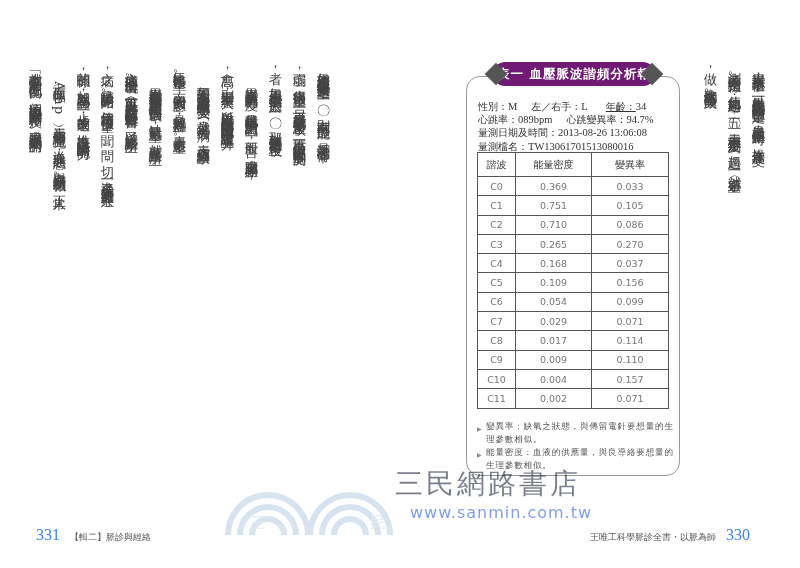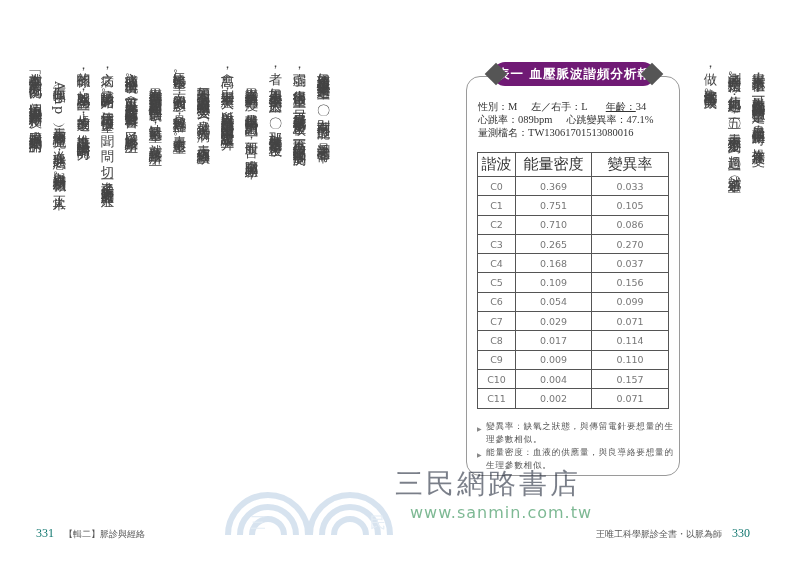--- a/index.html
+++ b/index.html
@@ -93,21 +93,21 @@
   table.spectrum th, table.spectrum td {
     border: 1px solid #555;
     text-align: center;
     height: 19.3px;
     color: #777;
     font-weight: normal;
   }
   table.spectrum th {
     height: 24px;
     color: #333;
-    font-size: 15px;
+    font-size: 10px;
     margin-top: 44px;
   }
   table.spectrum { border: 1.6px solid #333; }
   table.spectrum td:first-child, table.spectrum th:first-child { width: 38px; }
   table.spectrum td:nth-child(2), table.spectrum th:nth-child(2) { width: 76px; }
 
   .notes {
     position: absolute;
     left: 477px;
     top: 420px;
@@ -121,37 +121,37 @@
   .notes .txt { letter-spacing: 0.8px; }
 
   
   .footer {
     position: absolute;
     top: 526px;
     font-size: 9px;
     color: #555;
     white-space: nowrap;
   }
-  .footer .pnum { font-family: "Liberation Serif", serif; font-size: 12px; color: #0f766e; }
+  .footer .pnum { font-family: "Liberation Serif", serif; font-size: 16px; color: #3b82f6; }
   .footer-left { left: 36px; }
   .footer-right { right: 50px; }
   .footer .sp { display: inline-block; width: 10px; }
 
   
   .watermark { position: absolute; left: 220px; top: 465px; width: 400px; height: 70px; pointer-events: none; opacity: 0.55; z-index: 5; }
   .wm-arcs { position: absolute; left: 0; top: 0; }
   .wm-text {
     position: absolute; left: 175px; top: 0;
     font-family: "DejaVu Serif", "Liberation Serif", serif;
     font-size: 28px; color: #0f172a; letter-spacing: 3px; white-space: nowrap;
   }
   .wm-url {
     position: absolute; left: 190px; top: 38px;
     font-family: "DejaVu Sans", "Liberation Sans", sans-serif;
-    font-size: 16px; color: #15803d; letter-spacing: 1px; white-space: nowrap;
+    font-size: 16px; color: #1d4ed8; letter-spacing: 1px; white-space: nowrap;
   }
   .wm-c1, .wm-c2 { position: absolute; font-size: 16px; color: #d0dfee; }
   .wm-c1 { left: 30px; top: 48px; }
   .wm-c2 { left: 150px; top: 48px; }
 </style>
 </head>
 <body>
 
 <div class="page page-left">
   <div class="vcol vcol-left">
@@ -195,21 +195,25 @@
       <span class="v">M</span>
     <span class="k gap1">左／右手：</span>
       <span class="v">L</span>
     <span class="k gap2">年齡：</span>
       <span class="v">34</span>
   </div>
   <div class="row">
     <span class="k">心跳率：</span>
       <span class="v">089bpm</span>
     <span class="k gap1">心跳變異率：</span>
-      <span class="v">47.1%</span>
+      <span class="v">94.7%</span>
+  </div>
+  <div class="row">
+    <span class="k">量測日期及時間：</span>
+      <span class="v">2013-08-26 13:06:08</span>
   </div>
   <div class="row">
     <span class="k">量測檔名：</span>
       <span class="v">TW13061701513080016</span>
   </div>
 </div>
 
 <table class="spectrum">
   <thead>
     <tr>

